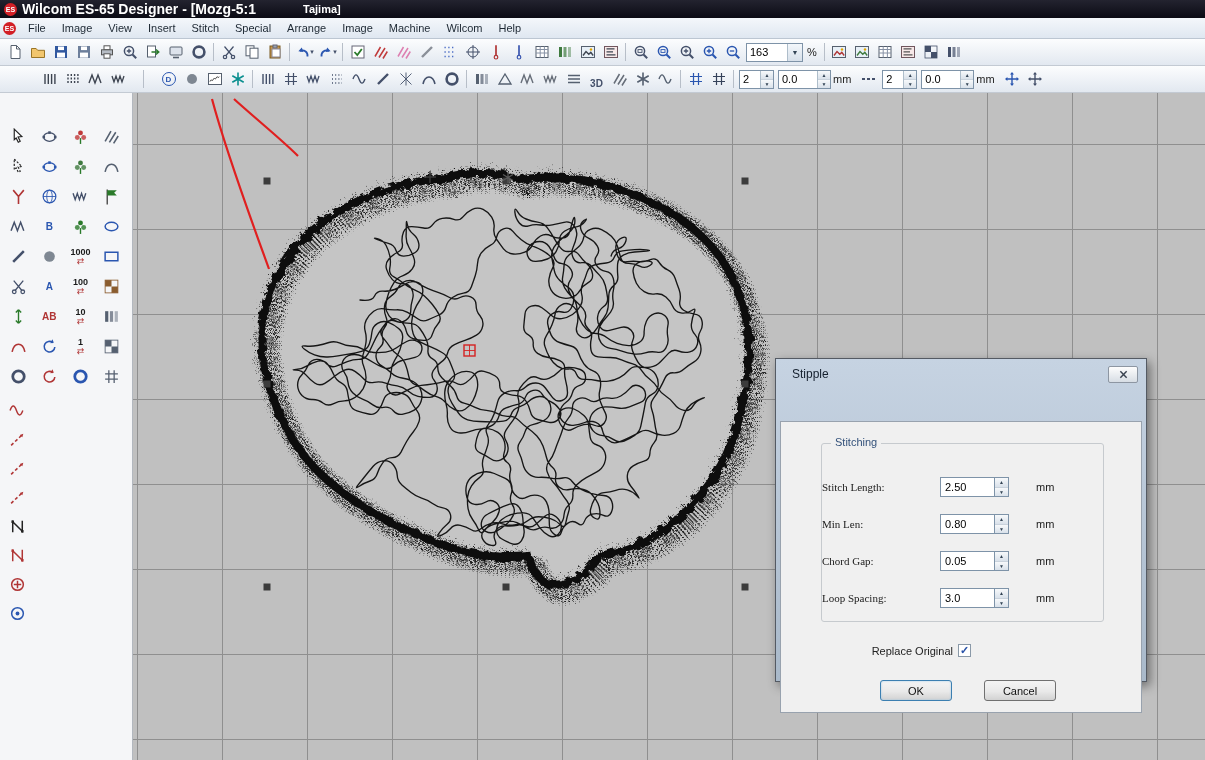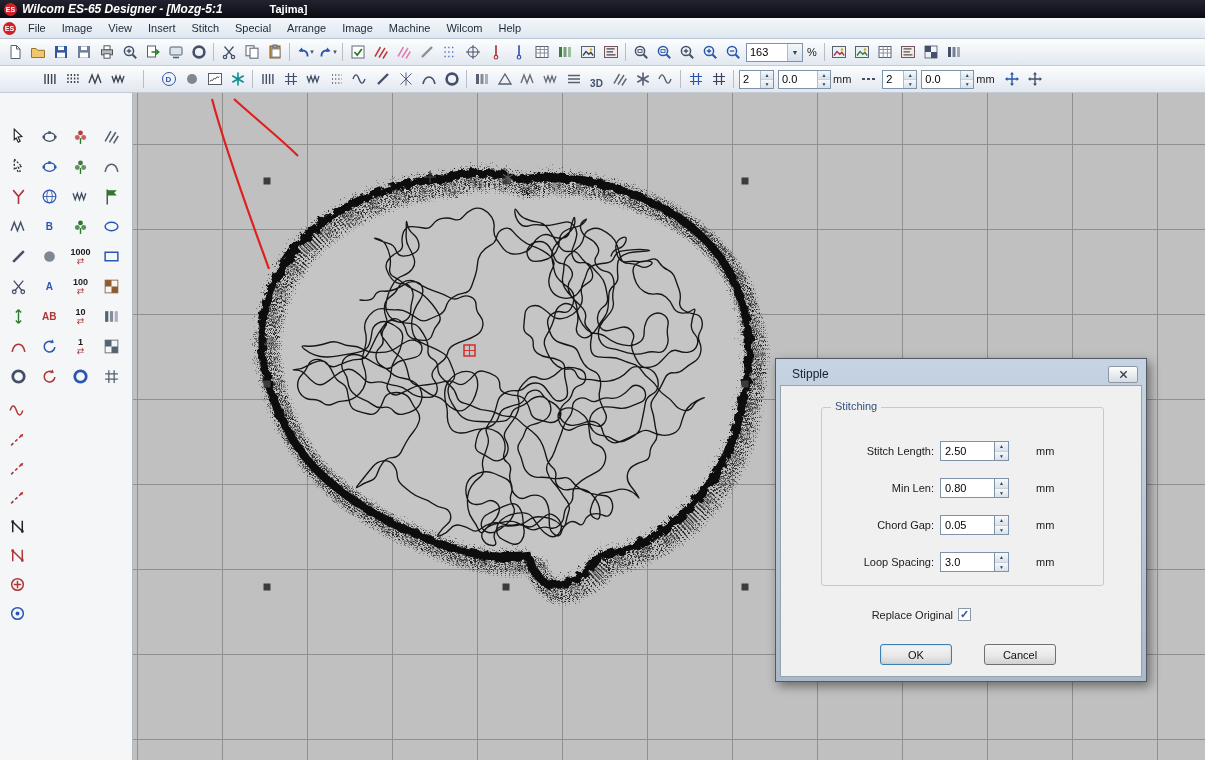--- a/index.html
+++ b/index.html
@@ -2,21 +2,21 @@
 <html><head>
 <meta charset="utf-8">
 <style>
   * { margin:0; padding:0; box-sizing:border-box; }
   html,body { width:1205px; height:760px; overflow:hidden; }
   body { font-family:"Liberation Sans", sans-serif; font-size:11px; color:#222; background:#bfbfbf; position:relative; }
 
   
   .titlebar { height:18px; background:linear-gradient(#23232f,#0b0b14); color:#fff; display:flex; align-items:center; padding-left:4px; gap:5px; }
   .es-logo { width:13px; height:13px; border-radius:50%; background:#d21f26; color:#fff; font-size:7px; font-weight:bold; display:inline-flex; align-items:center; justify-content:center; flex:0 0 auto; }
-  .title-main { font-weight:bold; font-size:12px;font-style:italic; }
+  .title-main { font-weight:bold; font-size:14px; }
   .title-suffix { font-weight:bold; font-size:11px; margin-left:42px; }
 
   
   .menubar { height:21px; background:linear-gradient(#f4f7fb,#dfe7f1); border-bottom:1px solid #bcc6d2; display:flex; align-items:center; padding-left:3px; }
   .menubar .es-logo { margin-right:4px; }
   .menu-item { padding:3px 8px; color:#1c2732; cursor:default; }
 
   
   .toolbar { height:27px; background:linear-gradient(#fcfdfe,#e2e8f0); border-bottom:1px solid #c3cad3; display:flex; align-items:center; padding-left:3px; white-space:nowrap; overflow:hidden; }
   .toolbar2 { padding-left:38px; }
@@ -58,25 +58,25 @@
   
   .annot { position:absolute; inset:0; width:1205px; height:760px; pointer-events:none; z-index:70; }
 
   
   .dialog { position:absolute; left:775px; top:358px; width:372px; height:324px; z-index:90; box-shadow:3px 4px 10px rgba(0,0,0,.45); }
   .dlg-frame { width:100%; height:100%; border:1px solid #545a63; background:linear-gradient(#c6d3e2,#a9b9ca); padding:4px; }
   .dlg-titlebar { height:22px; display:flex; align-items:center; justify-content:space-between; padding:0 4px 0 12px; }
   .dlg-title { color:#15202e; font-size:12px; }
   .dlg-close { width:30px; height:17px; border:1px solid #8d96a2; border-radius:2px; background:linear-gradient(#fdfdfd,#d7dde4); display:inline-flex; align-items:center; justify-content:center; color:#3a4350; }
   .dlg-close svg { width:9px; height:9px; }
-  .dlg-body { position:relative; height:292px; background:#f0f0f0; border:1px solid #98a2ae; }
+  .dlg-body { position:relative; height:292px; background:#f0f0f0; border:1px solid #98a2ae;margin-top:36px; }
   .grp { position:absolute; left:40px; top:21px; width:283px; height:179px; border:1px solid #c6cace; border-radius:3px; }
   .grp-legend { position:absolute; top:-8px; left:9px; background:#f0f0f0; padding:0 4px; color:#33517a; }
   .dlg-row { position:absolute; left:0; width:283px; height:22px; display:flex; align-items:center; }
-  .dlg-label { width:118px; text-align:right; padding-right:6px; color:#1a1a1a; }
+  .dlg-label { width:118px; padding-right:17px; color:#1a1a1a;font-family:Liberation Serif, serif; }
   .dlg-input { width:54px; height:20px; border:1px solid #7e93a8; border-right:none; background:#fff; font-size:11px; padding:0 4px; outline:none; font-family:"Liberation Sans",sans-serif; }
   .dlg-spins { display:flex; flex-direction:column; width:15px; height:20px; border:1px solid #7e93a8; background:#e8ecf1; }
   .dlg-spins button { flex:1; font-size:5px; line-height:4px; border:none; border-bottom:1px solid #c9d2dc; background:linear-gradient(#f7f9fb,#d9e1ea); color:#345; padding:0; }
   .dlg-spins button:last-child { border-bottom:none; }
   .dlg-unit { margin-left:27px; color:#1a1a1a; }
   .cbrow { position:absolute; top:222px; left:0; width:190px; display:flex; align-items:center; justify-content:flex-end; gap:5px; }
   .cbox { width:13px; height:13px; border:1px solid #8a99a8; background:#fff; display:inline-flex; align-items:center; justify-content:center; font-size:11px; font-weight:bold; color:#2952a8; line-height:11px; }
   .dlg-btn { position:absolute; top:258px; width:72px; height:21px; border:1px solid #707070; border-radius:3px; background:linear-gradient(#f4f4f4,#e9e9e9 55%,#d2d2d2); font-size:11px; font-family:"Liberation Sans",sans-serif; color:#111; }
   .dlg-btn.default { border-color:#3c7fb1; box-shadow:inset 0 0 2px #9cc9e8; }
   .hidden-defs { position:absolute; width:0; height:0; overflow:hidden; }

